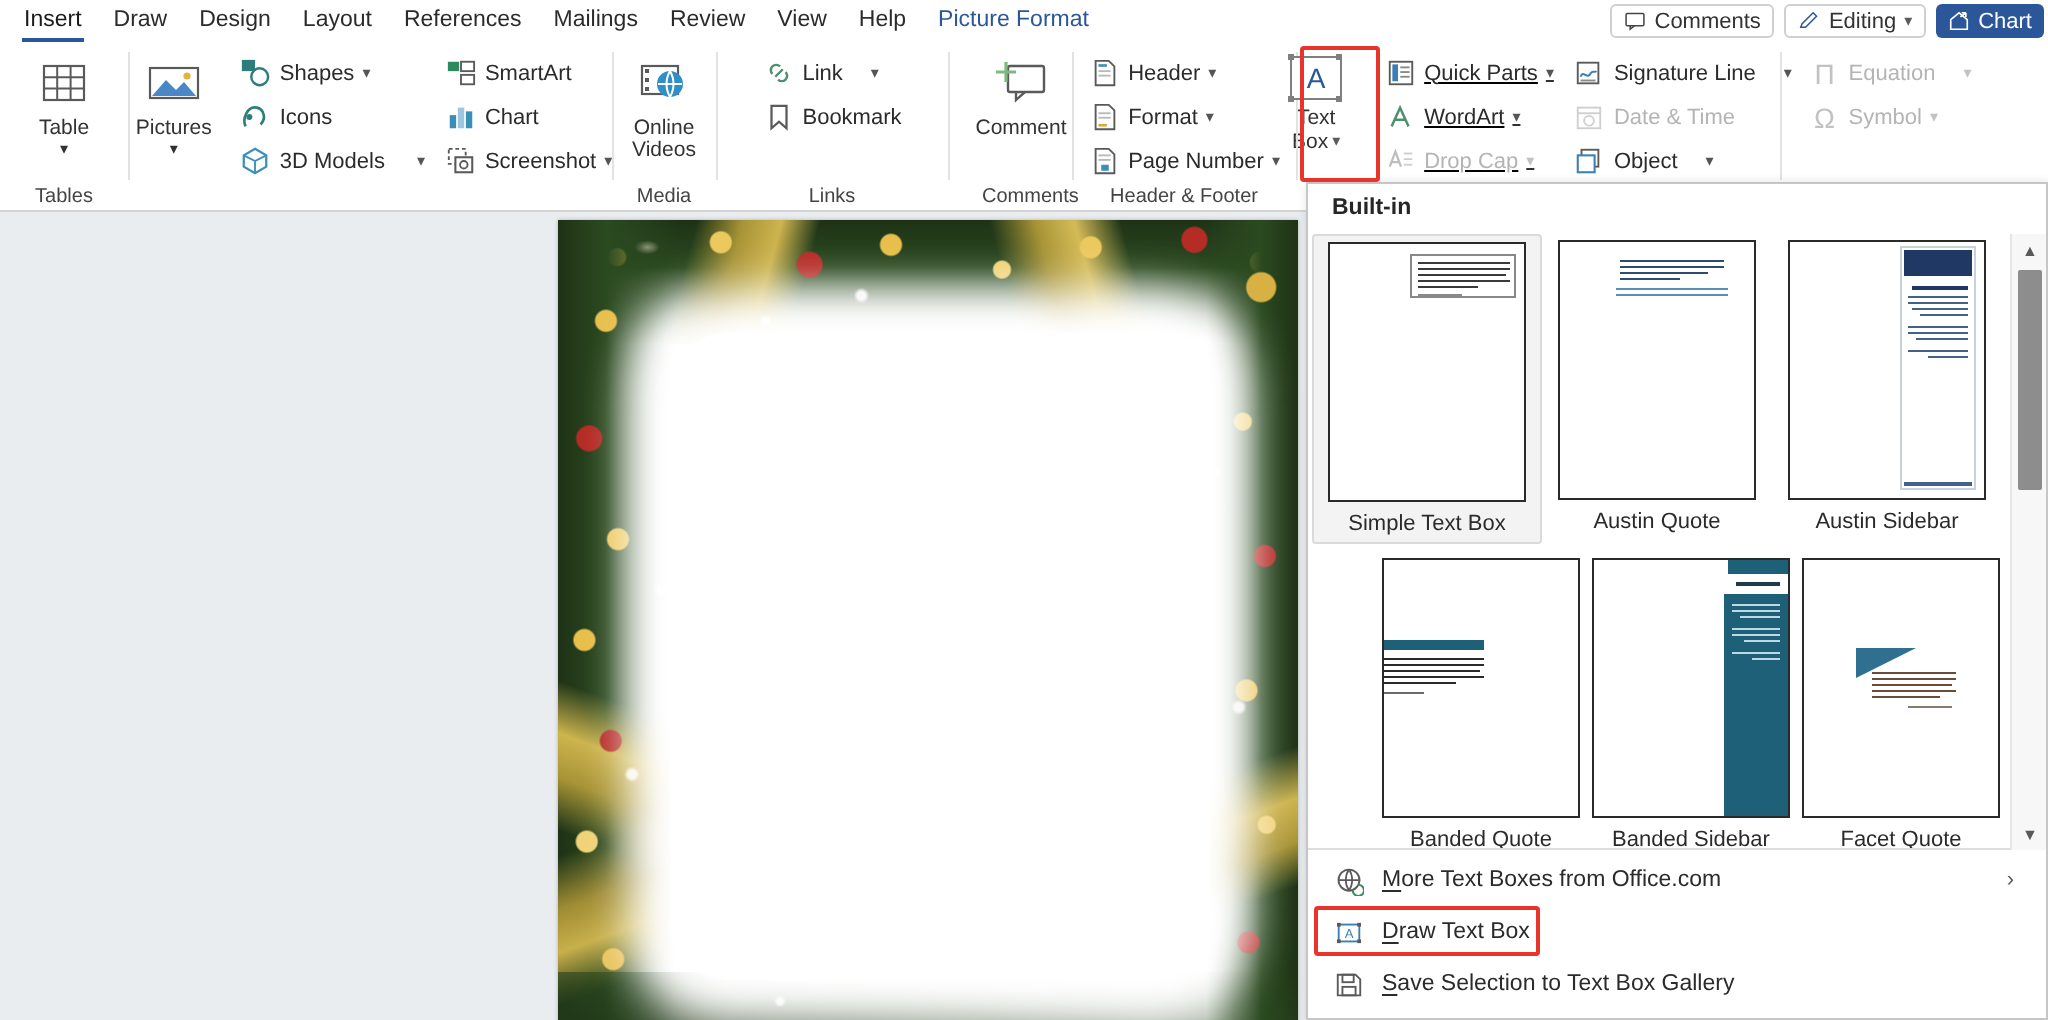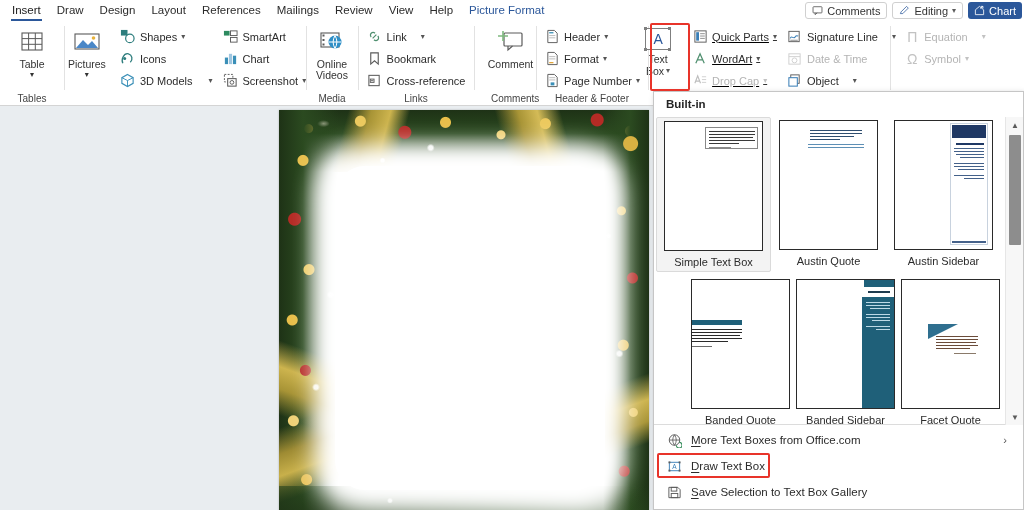--- a/index.html
+++ b/index.html
@@ -423,30 +423,20 @@
             <span class="caret" style="margin-left:10px;">▾</span>
           </div>
           <div class="smallbtn">
             <span class="ic">
               <svg width="15" height="15" viewBox="0 0 16 16">
                   <path d="M4 2 L12 2 L12 14 L8 10.5 L4 14 Z" fill="none" stroke="#5a5a5a" stroke-width="1.2"></path>
                 </svg>
             </span>
             <span>Bookmark</span>
           </div>
-          <div class="smallbtn">
-            <span class="ic">
-              <svg width="15" height="15" viewBox="0 0 16 16">
-                  <rect x="2" y="2.5" width="11" height="11" fill="none" stroke="#5a5a5a" stroke-width="1.1"></rect>
-                  <rect x="3.5" y="6.5" width="4" height="3.5" fill="none" stroke="#5a5a5a" stroke-width="1"></rect>
-                  <line x1="4.2" y1="8.2" x2="6.8" y2="8.2" stroke="#5a5a5a" stroke-width="1"></line>
-                </svg>
-            </span>
-            <span>Cross-reference</span>
-          </div>
         </div>
       </div>
       <div class="group-label">Links</div>
     </div>
 
     <div class="group" style="width:62px;padding-left:17px;">
       <div class="group-body">
         <div class="bigbtn" style="width:54px;">
           <span class="glyph">
             <svg width="28" height="26" viewBox="0 0 28 26">

